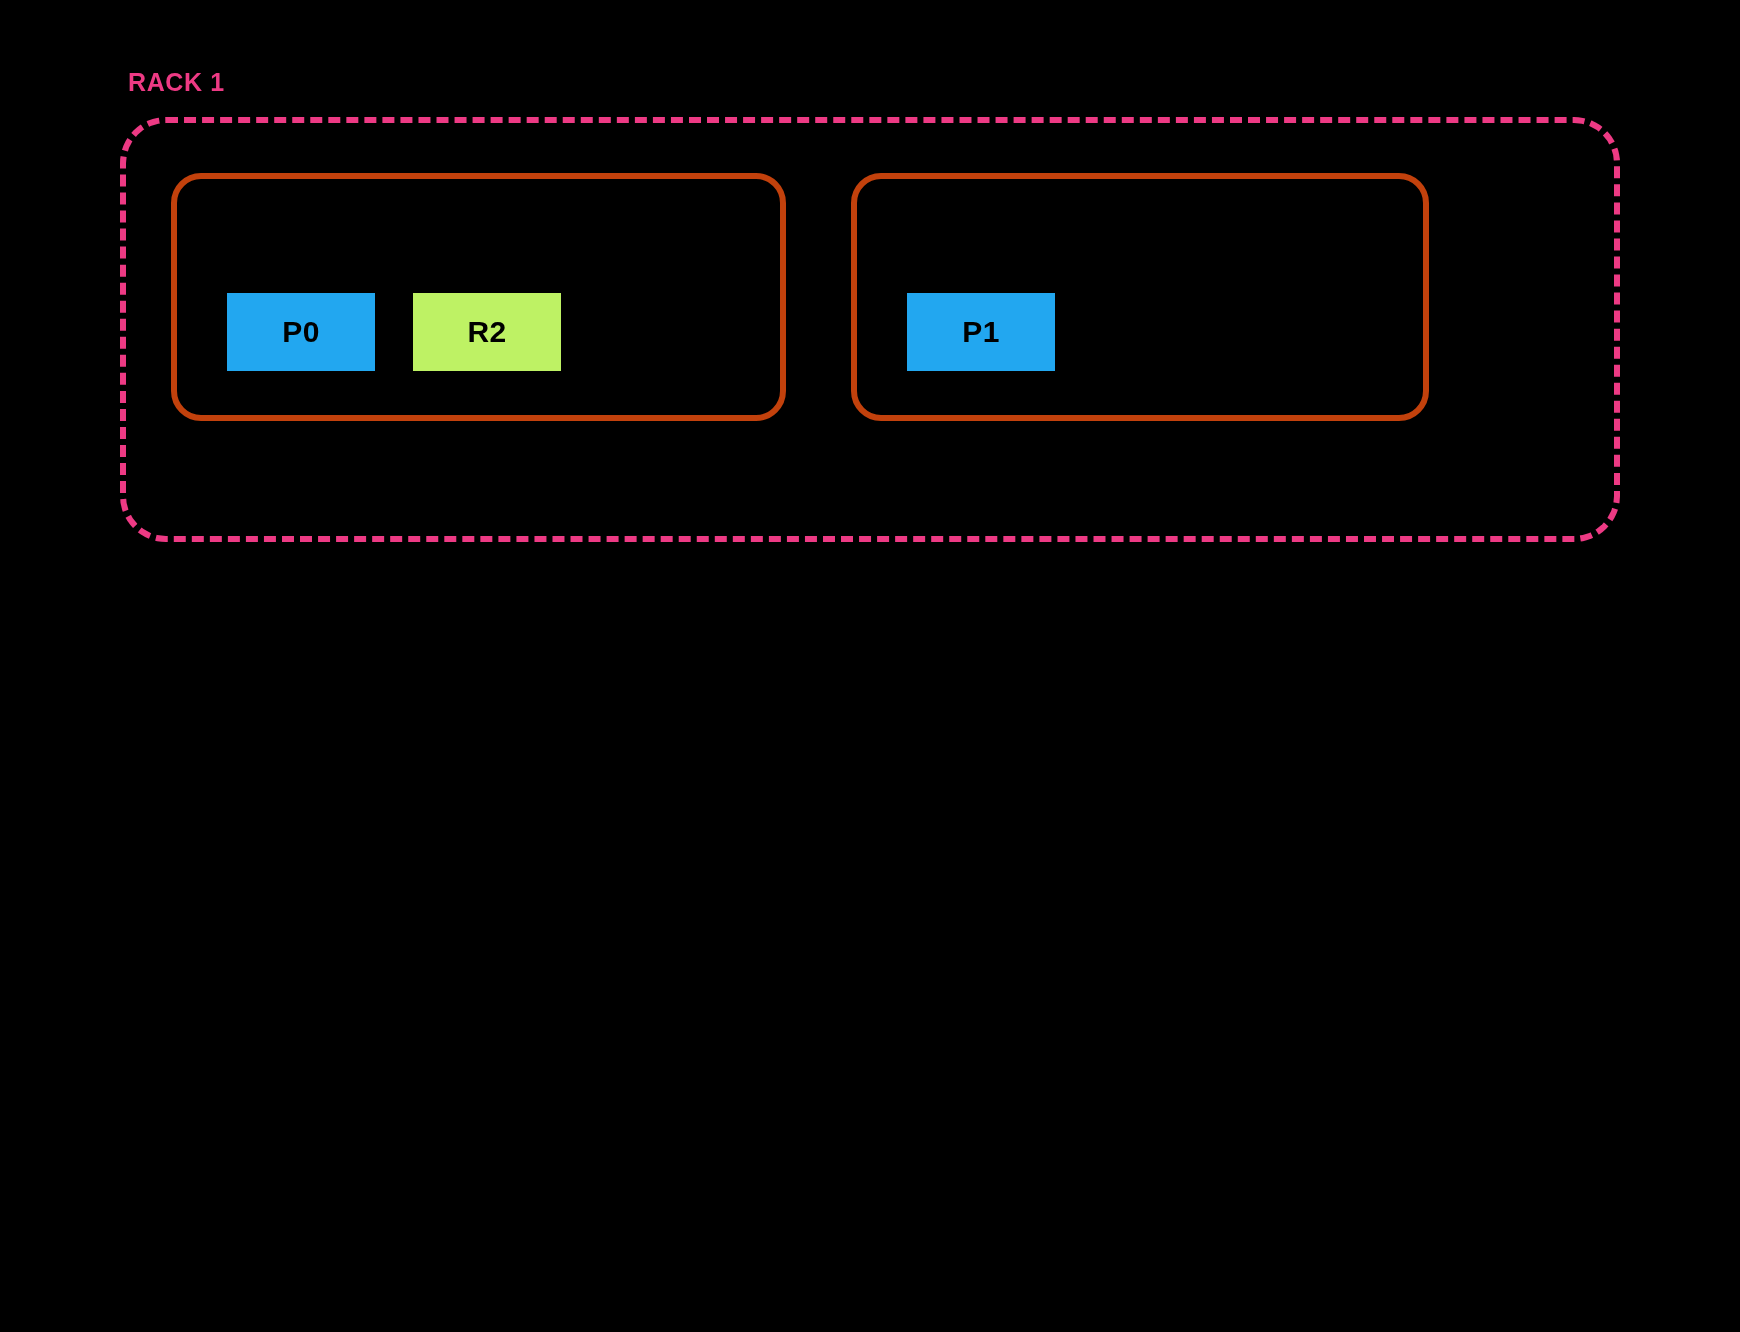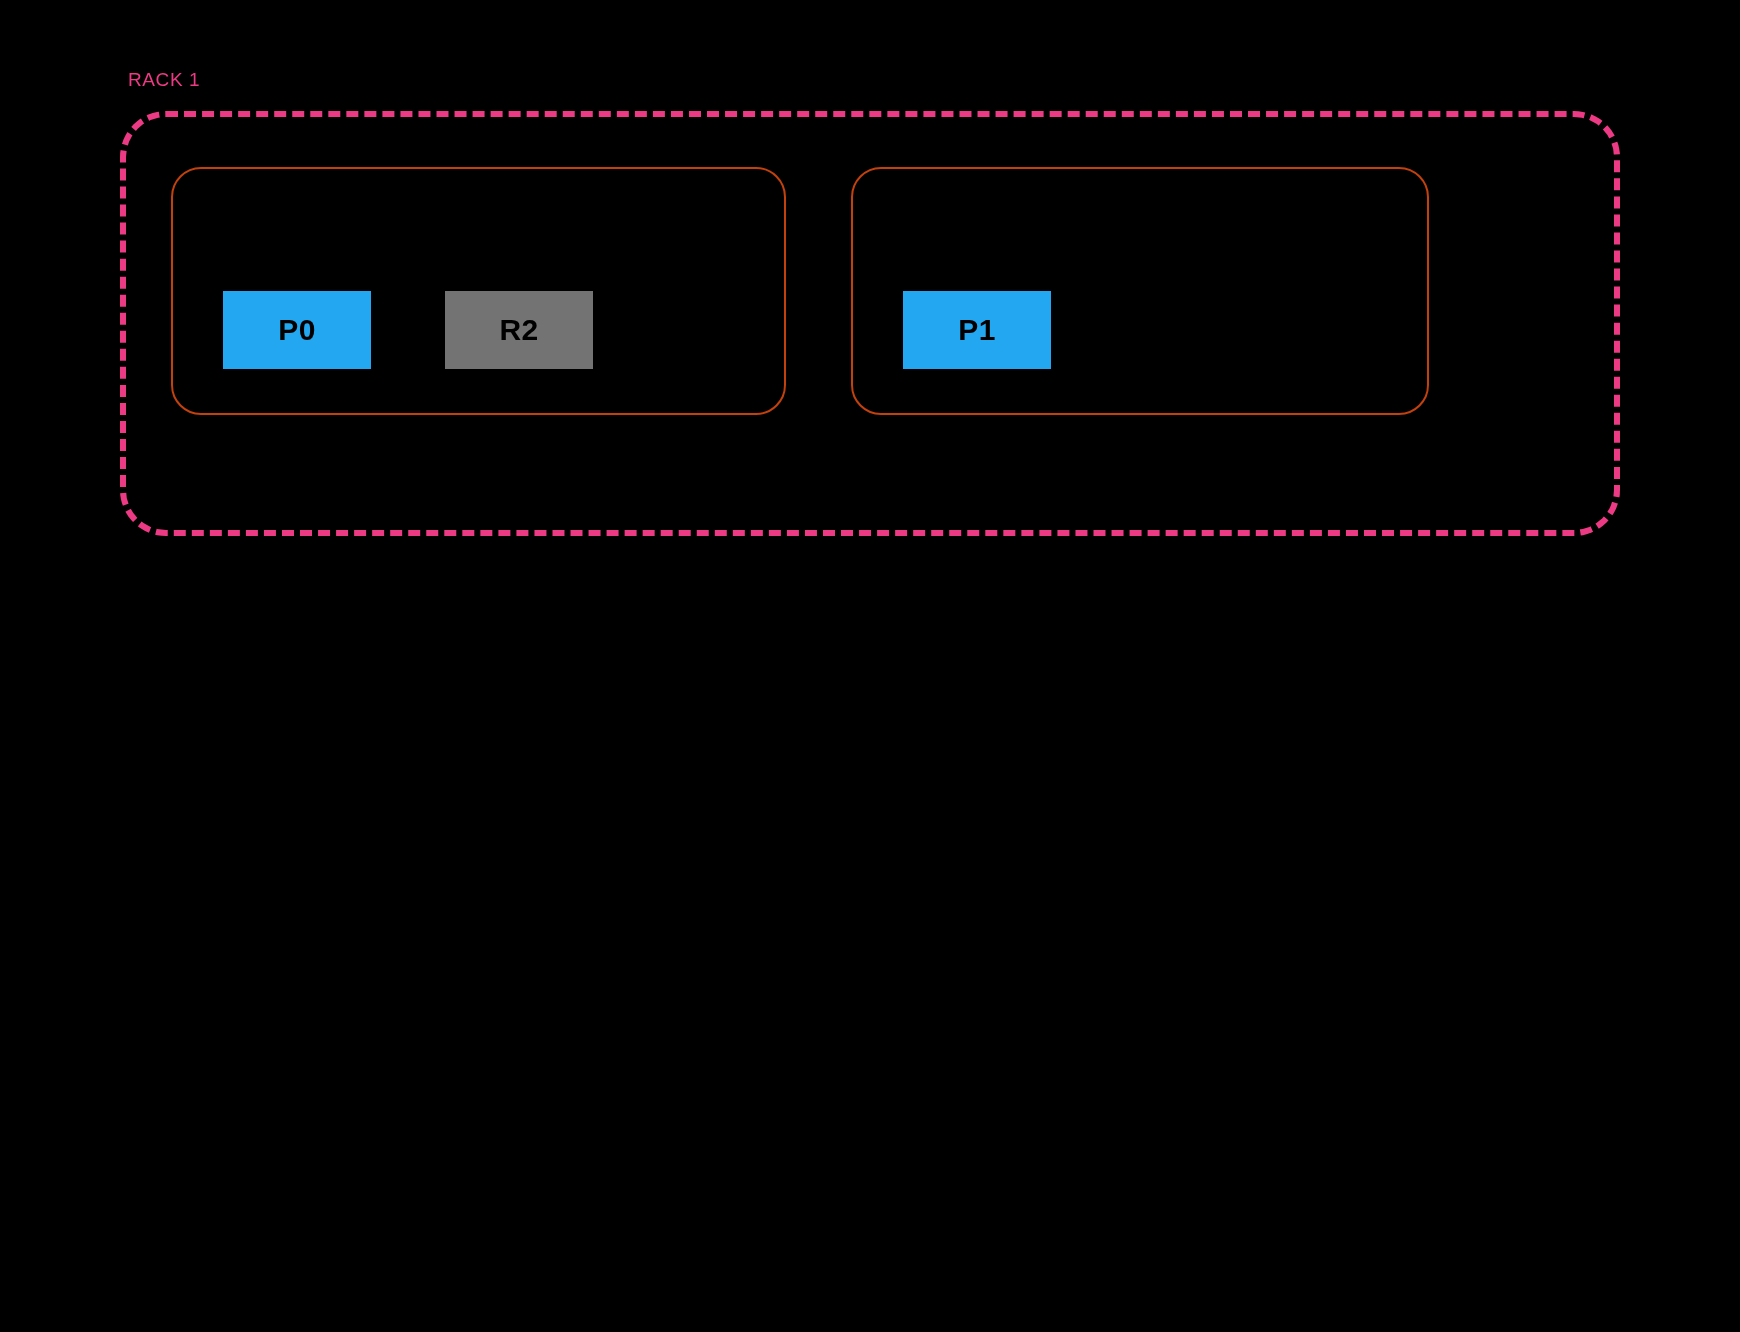--- a/index.html
+++ b/index.html
@@ -25,22 +25,22 @@
   
   .rack-group {
     position: absolute;
     left: 120px;
     width: 1500px;
   }
   #rack-group-0 { top: 70px; }
   #rack-group-1 { top: 625px; }
 
   .rack-label {
-    font-size: 19px;
-    font-weight: normal;
+    font-size: 25px;
+    font-weight: bold;
     letter-spacing: 0.6px;
     line-height: 1;
     padding-left: 8px;
     margin-bottom: 22px;
     white-space: nowrap;
   }
   #rack-label-0 { color: #ED3A84; }
   #rack-label-1 { color: #0E7BC4; }
 
   .rack-box {
@@ -62,21 +62,21 @@
     left: 0;
     right: 0;
     top: 50px;
     height: 250px;
     display: flex;
     gap: 0;
   }
   .node-box {
     box-sizing: border-box;
     height: 248px;
-    border: 2px solid #c2410c;
+    border: 6px solid #c2410c;
     border-radius: 30px;
     position: relative;
     background: transparent;
   }
   #rack-0-node-0, #rack-1-node-0 {
     width: 615px;
     margin-left: 45px;
   }
   #rack-0-node-1, #rack-1-node-1 {
     width: 578px;
@@ -97,21 +97,21 @@
     display: flex;
     align-items: center;
     justify-content: center;
     color: #000000;
     font-size: 30px;
     font-weight: bold;
     letter-spacing: 0.3px;
     line-height: 1;
   }
   .block.primary { background: #22A7F0; }
-  .block.replica { background: #737373; margin-left: 36px; }
+  .block.replica { background: #bef264; }
 </style>
 </head>
 <body>
 
 <div class="canvas">
 
   <div class="rack-group" id="rack-group-0">
     <div class="rack-label" id="rack-label-0">RACK 1</div>
 
     <div class="rack-box" id="rack-box-0">

